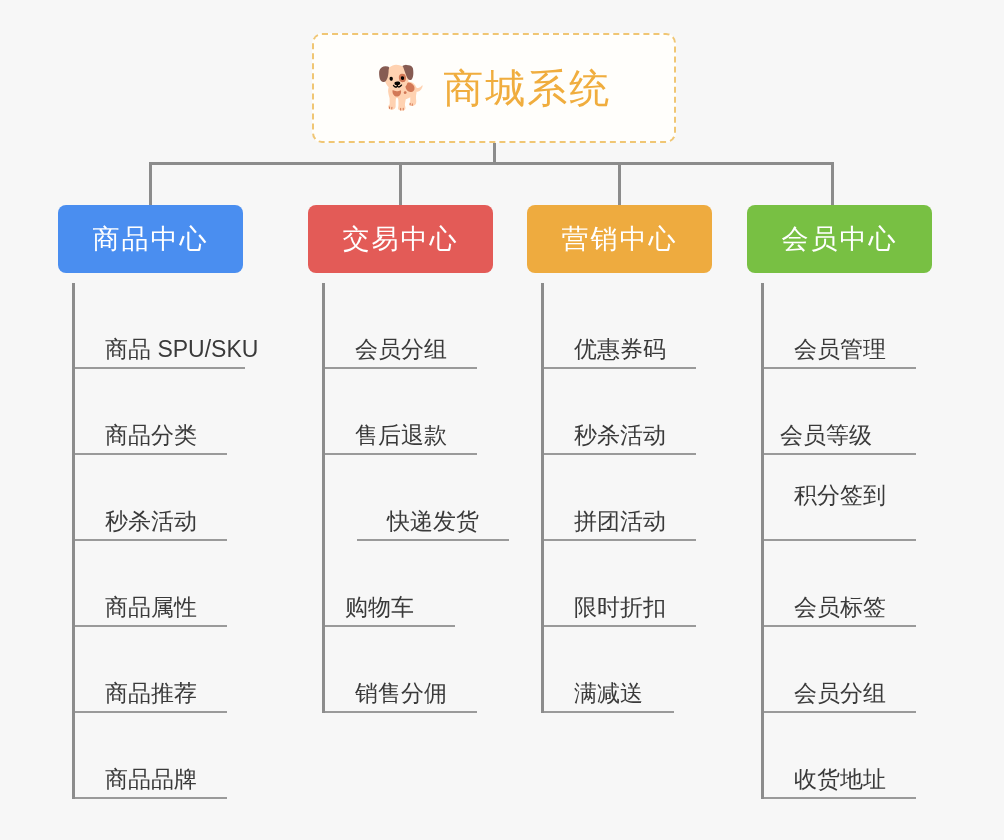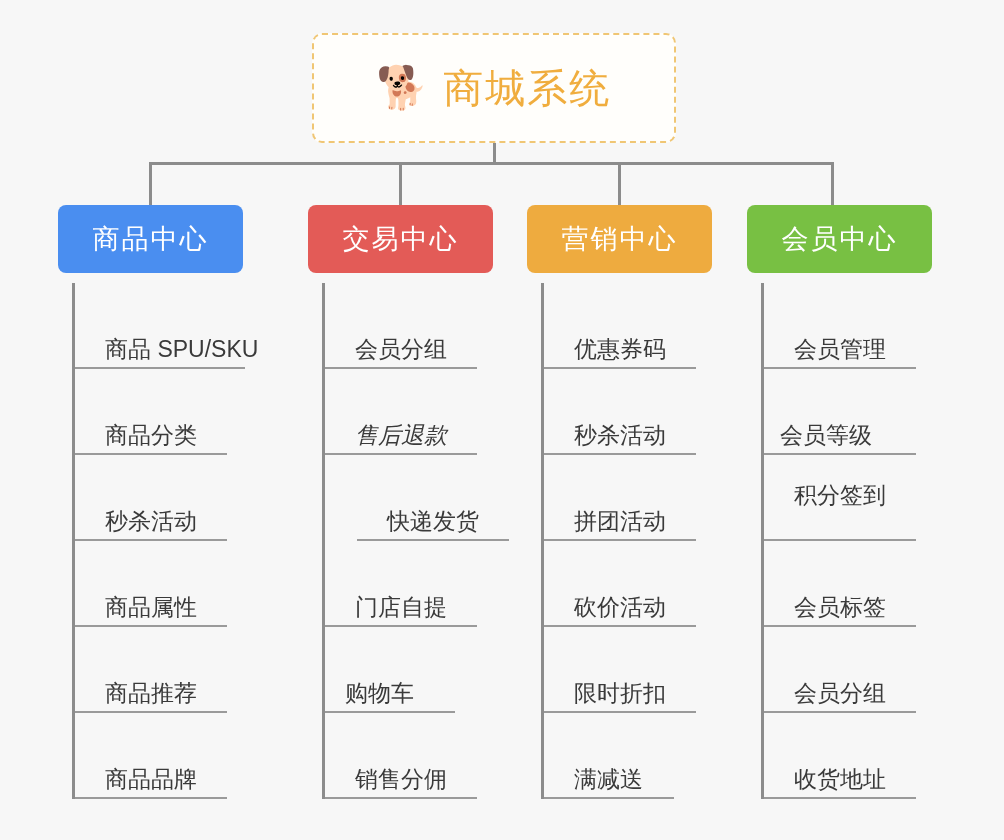--- a/index.html
+++ b/index.html
@@ -159,52 +159,46 @@
         <span class="leaf-label">商品品牌</span>
       </div>
     </div>
   </div>
 
   <div class="leaf-col" style="left:322px;">
     <div class="leaf-col-inner">
       <div class="leaf-item" style="width:152px;">
         <span class="leaf-label">会员分组</span>
       </div>
-      <div class="leaf-item" style="width:152px;font-style:italic;">
+      <div class="leaf-item" style="width:152px;">
         <span class="leaf-label">售后退款</span>
       </div>
       <div class="leaf-item" style="width:152px;margin-left:32px;">
         <span class="leaf-label">快递发货</span>
       </div>
-      <div class="leaf-item" style="width:152px;">
-        <span class="leaf-label">门店自提</span>
-      </div>
       <div class="leaf-item" style="width:130px;padding-left:20px;">
         <span class="leaf-label">购物车</span>
       </div>
       <div class="leaf-item" style="width:152px;">
         <span class="leaf-label">销售分佣</span>
       </div>
     </div>
   </div>
 
   <div class="leaf-col" style="left:541px;">
     <div class="leaf-col-inner">
       <div class="leaf-item" style="width:152px;">
         <span class="leaf-label">优惠券码</span>
       </div>
       <div class="leaf-item" style="width:152px;">
         <span class="leaf-label">秒杀活动</span>
       </div>
       <div class="leaf-item" style="width:152px;">
         <span class="leaf-label">拼团活动</span>
       </div>
-      <div class="leaf-item" style="width:152px;">
-        <span class="leaf-label">砍价活动</span>
-      </div>
       <div class="leaf-item" style="width:152px;text-align:center;">
         <span class="leaf-label">限时折扣</span>
       </div>
       <div class="leaf-item" style="width:130px;">
         <span class="leaf-label">满减送</span>
       </div>
     </div>
   </div>
 
   <div class="leaf-col" style="left:761px;">

